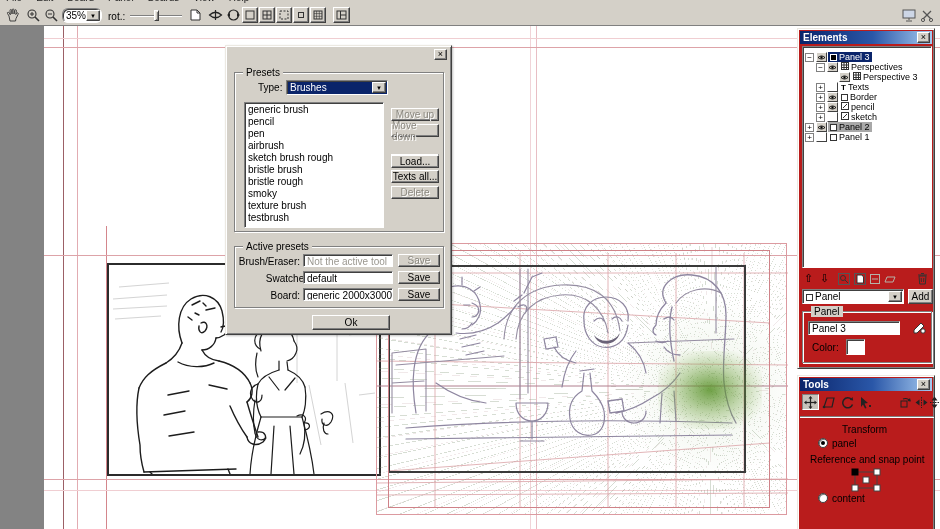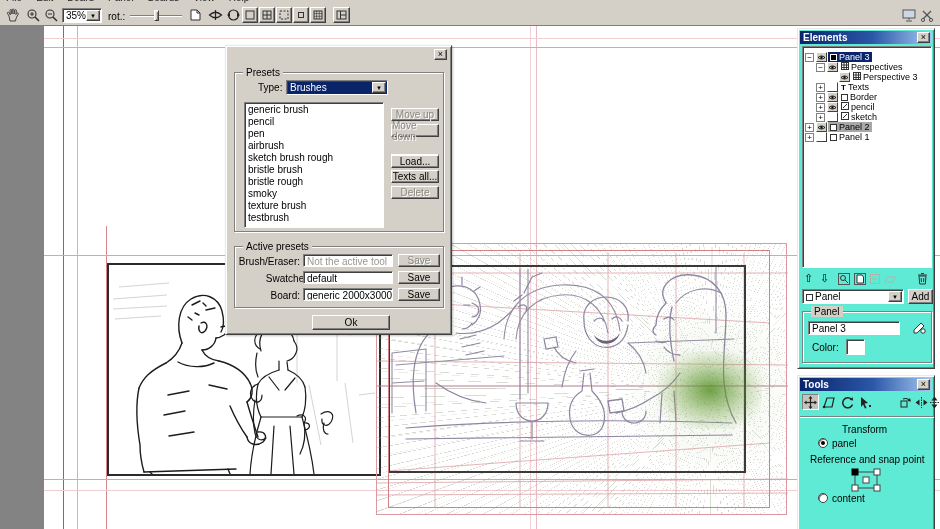--- a/index.html
+++ b/index.html
@@ -69,21 +69,21 @@
 
   
   #dialog { position:absolute; left:225px; top:19px; width:227px; height:290px;
     background:#d4d0c8; border:1px solid; border-color:#ece9e2 #404040 #404040 #ece9e2;
     box-shadow: inset 1px 1px 0 #fff, inset -1px -1px 0 #808080, 1px 1px 2px rgba(0,0,0,.25);
     z-index:10; }
   .listbox { position:absolute; font-size:10px; line-height:12px; padding:1px 3px; }
   .sbtn { position:absolute; left:165px; width:48px; height:13px; }
 
   
-  .fpanel { position:absolute; left:797px; width:138px; background:#5eead4;
+  .fpanel { position:absolute; left:797px; width:138px; background:#b91c1c;
     border:1px solid; border-color:#ece9e2 #404040 #404040 #ece9e2;
     box-shadow: inset 1px 1px 0 #fff, inset -1px -1px 0 #808080; z-index:20; }
   #elements { top:2px; height:341px; }
   #tools { top:349px; height:162px; }
 
   
   #tree { position:absolute; left:4px; top:17px; width:130px; height:222px; overflow:hidden; }
   .trow { display:flex; align-items:center; height:10px; margin-top:0; font-size:9px; }
   .exp { width:9px; height:9px; background:#fff; border:1px solid #808080; font-size:8px;
     line-height:7px; text-align:center; color:#000; flex:none; margin-right:2px; }
@@ -127,21 +127,21 @@
           <line x1="6" y1="4" x2="6" y2="8" stroke="#333"></line>
         </svg>
   </div>
   <div class="tbtn" style="left:42px">
     <svg width="15" height="14" viewBox="0 0 15 14">
           <circle cx="6" cy="6" r="4" fill="none" stroke="#333" stroke-width="1.1"></circle>
           <line x1="9" y1="9" x2="13" y2="13" stroke="#333" stroke-width="1.6"></line>
           <line x1="4" y1="6" x2="8" y2="6" stroke="#333"></line>
         </svg>
   </div>
-  <div class="field" style="left:62px; top:3px; width:40px; height:15px;">
+  <div class="field" style="left:62px; top:3px; width:40px; height:15px;border-radius:6px;">
     <span>35%</span>
     <div class="btn combo-arrow">
           <span style="font-size:6px">▼</span>
         </div>
   </div>
   <div class="lbl" style="left:108px; top:6px;">rot.:</div>
   <div style="position:absolute; left:130px; top:10px; width:52px; height:2px; border-top:1px solid #808080; border-bottom:1px solid #fff;"></div>
   <div style="position:absolute; left:154px; top:5px; width:5px; height:11px;" class="raised"></div>
   <div class="tbtn" style="left:186px">
     <svg width="14" height="14" viewBox="0 0 14 14">

